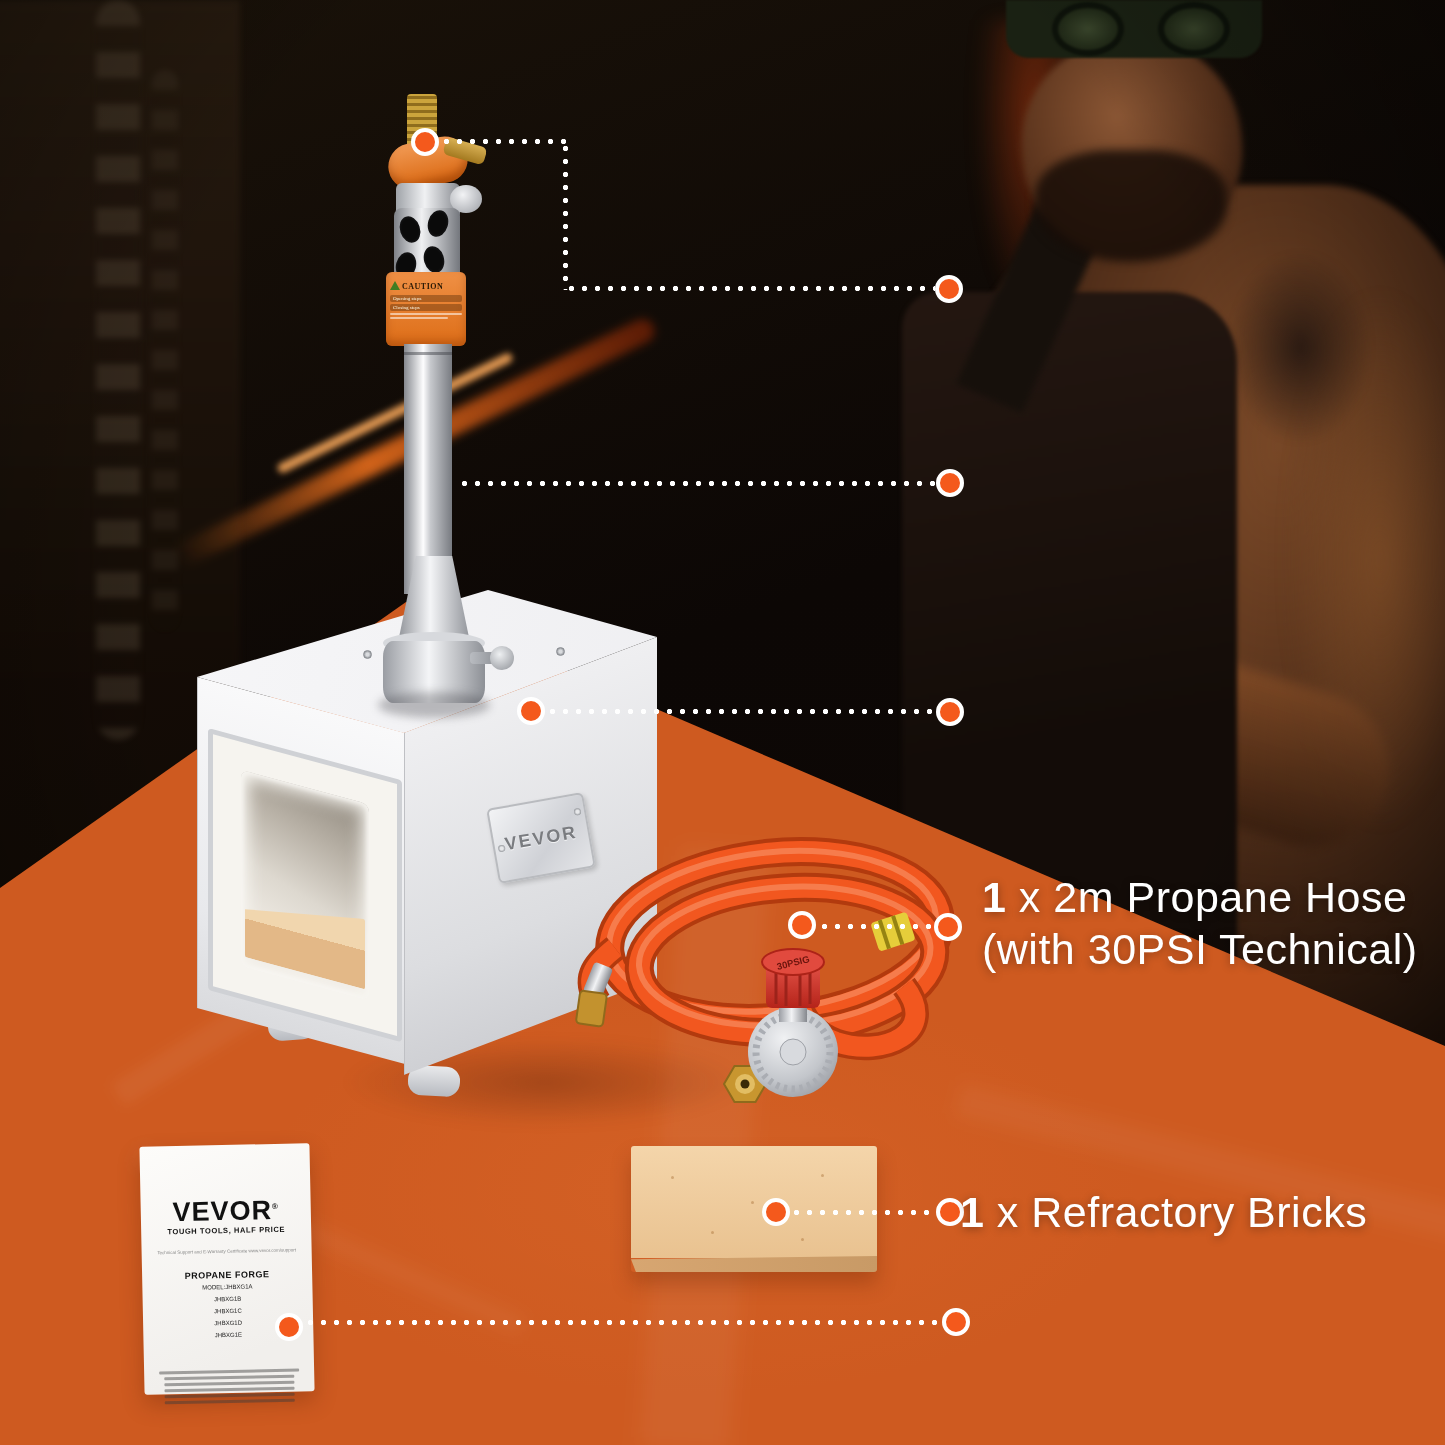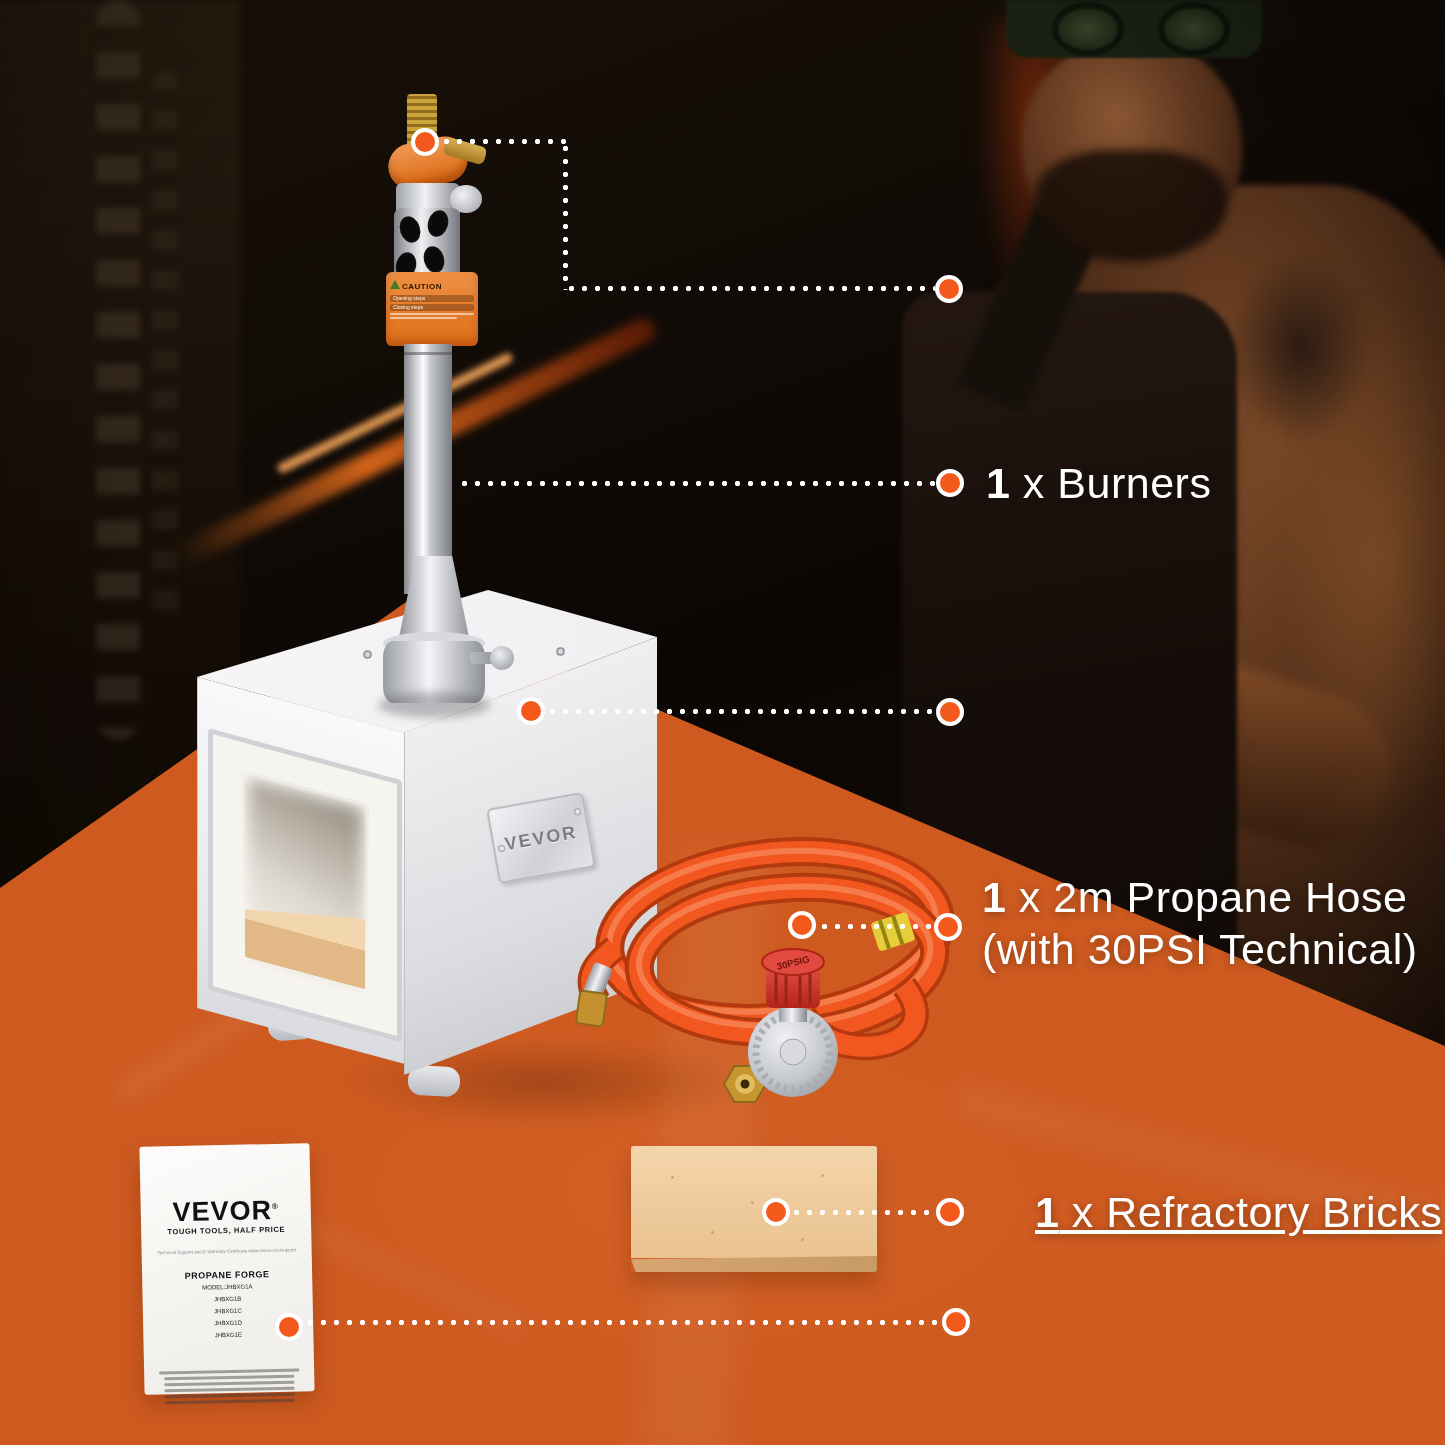--- a/index.html
+++ b/index.html
@@ -110,23 +110,23 @@
   .lever{position:absolute;left:444px;top:142px;width:42px;height:18px;border-radius:6px;
     background:linear-gradient(180deg,#d8b054,#a3791f);transform:rotate(16deg);}
   .collar1{position:absolute;left:396px;top:183px;width:64px;height:36px;border-radius:6px;
     background:linear-gradient(90deg,#9fa3a8,#f0f1f3 45%,#86898f);}
   .sideknob{position:absolute;left:450px;top:185px;width:32px;height:28px;border-radius:50%;
     background:radial-gradient(circle at 40% 35%,#f2f3f5,#9a9da3);}
   .perftube{position:absolute;left:394px;top:208px;width:66px;height:118px;border-radius:8px 8px 0 0;
     background:linear-gradient(90deg,#7e8187,#eff0f2 42%,#74777d);overflow:hidden;}
   .hole-oval{position:absolute;width:20px;height:27px;border-radius:50%;
     background:radial-gradient(#0a0a0a 55%,#26262a);}
-  .caution{position:absolute;left:386px;top:272px;width:92px;height:74px;border-radius:6px;
+  .caution{position:absolute;left:386px;top:272px;width:80px;height:74px;border-radius:6px;
     background:linear-gradient(180deg,#ef9045,#dd6d17);padding:3px 4px;overflow:hidden;
-    box-shadow:inset 0 -5px 8px rgba(120,45,0,.35);}
+    box-shadow:inset 0 -5px 8px rgba(120,45,0,.35);font-family:Liberation Serif, serif;}
   .caution .tri{width:0;height:0;border-left:5px solid transparent;border-right:5px solid transparent;
     border-bottom:9px solid #3f7d22;display:inline-block;vertical-align:middle;margin-right:2px;}
   .caution .ct{display:inline-block;font-size:8px;font-weight:bold;color:#2b1a05;letter-spacing:.5px;}
   .caution .crow{margin-top:2px;font-size:5px;line-height:7px;color:#fffbe8;
     background:rgba(60,30,0,.35);border-radius:2px;padding:0 3px;white-space:nowrap;overflow:hidden;}
   .caution .cline{margin-top:2px;height:2px;background:rgba(255,255,255,.55);border-radius:1px;}
   .slimtube{position:absolute;left:404px;top:344px;width:48px;height:250px;
     background:linear-gradient(90deg,#85888e,#fdfdfe 40%,#c7c9cd 55%,#787b81);}
   .tubejoint{position:absolute;left:404px;top:352px;width:48px;height:3px;background:rgba(70,72,78,.5);}
   .bell{position:absolute;left:396px;top:556px;width:76px;height:96px;
@@ -371,40 +371,37 @@
   </div>
 
   <div class="dh" style="left:440px;top:138px;width:128px;"></div>
   <div class="dv" style="left:562px;top:142px;height:148px;"></div>
   <div class="dh" style="left:565px;top:285px;width:370px;"></div>
   <div class="marker" style="left:411px;top:128px;"></div>
   <div class="marker" style="left:935px;top:275px;"></div>
 
   <div class="dh" style="left:458px;top:480px;width:478px;"></div>
   <div class="marker" style="left:936px;top:469px;"></div>
-  <div class="label" style="left:986px;top:459px;">
-    <b>1</b><span> x Burners</span>
-  </div>
 
   <div class="dh" style="left:546px;top:708px;width:390px;"></div>
   <div class="marker" style="left:517px;top:697px;"></div>
   <div class="marker" style="left:936px;top:698px;"></div>
 
   <div class="dh" style="left:818px;top:923px;width:116px;"></div>
   <div class="marker" style="left:788px;top:911px;"></div>
   <div class="marker" style="left:934px;top:913px;"></div>
   <div class="label two" style="left:982px;top:871px;">
     <div><b>1</b><span> x 2m Propane Hose</span></div>
     <div>(with 30PSI Technical)</div>
   </div>
 
   <div class="dh" style="left:790px;top:1209px;width:146px;"></div>
   <div class="marker" style="left:762px;top:1198px;"></div>
   <div class="marker" style="left:936px;top:1198px;"></div>
-  <div class="label" style="left:1035px;top:1188px;text-decoration:underline;">
+  <div class="label" style="left:960px;top:1188px;">
     <b>1</b><span> x Refractory Bricks</span>
   </div>
 
   <div class="dh" style="left:304px;top:1319px;width:638px;"></div>
   <div class="marker" style="left:275px;top:1313px;"></div>
   <div class="marker" style="left:942px;top:1308px;"></div>
 
 
 </div>
 

